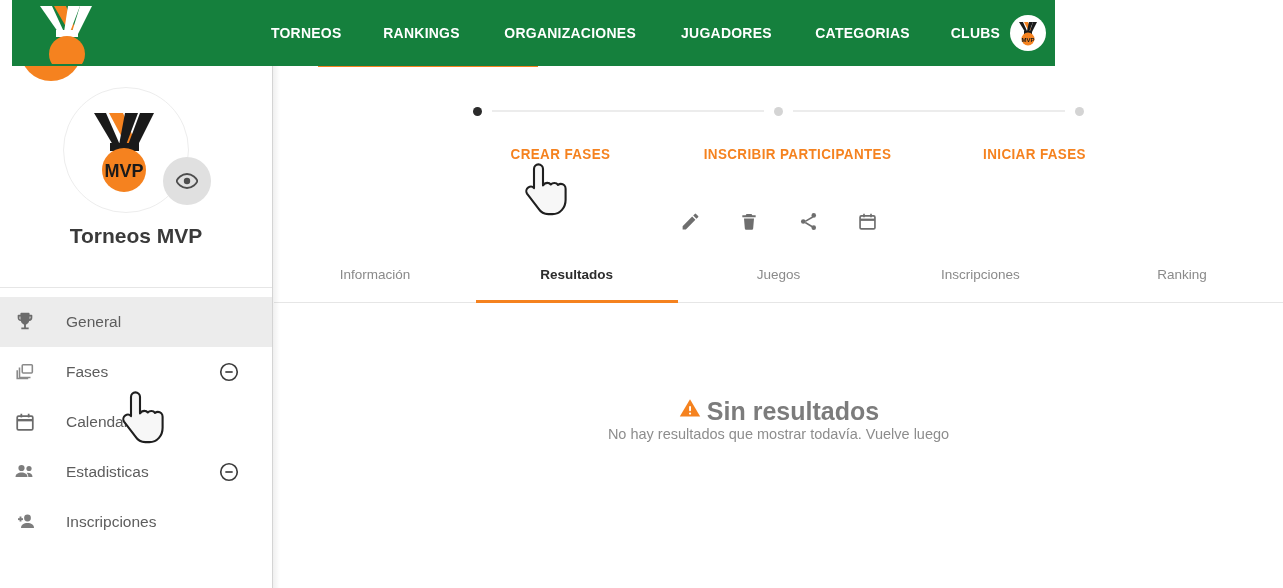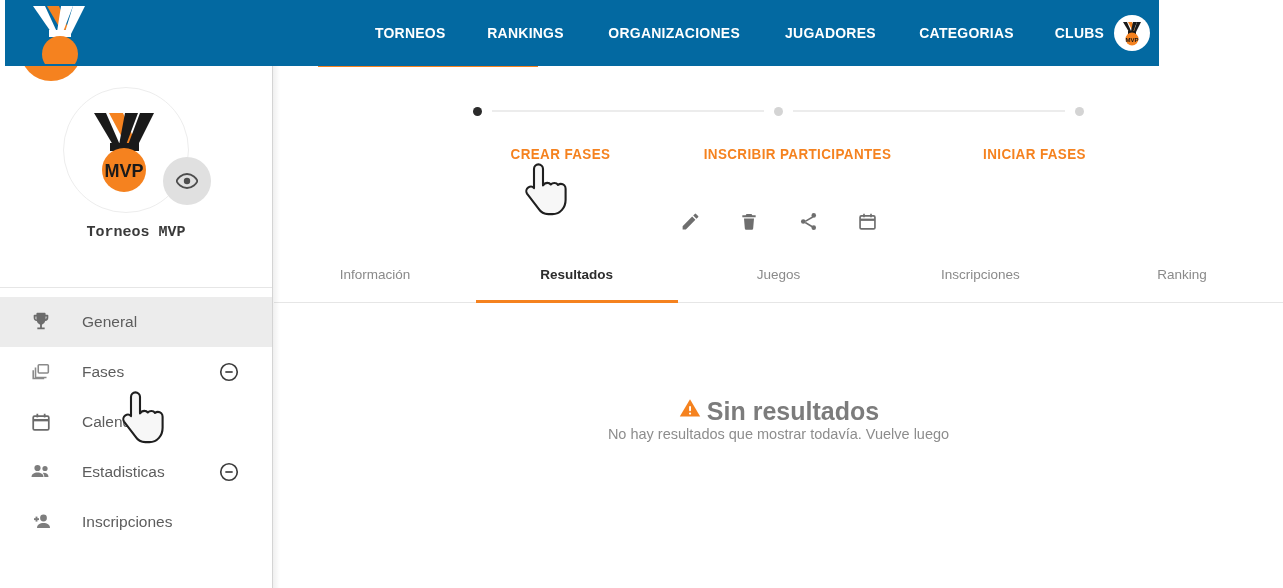--- a/index.html
+++ b/index.html
@@ -5,23 +5,23 @@
   * { box-sizing: border-box; margin: 0; padding: 0; }
   html, body {
     width: 1283px; height: 588px;
     font-family: "Liberation Sans", sans-serif;
     background: #ffffff;
     overflow: hidden;
   }
 
   
   .topbar {
-    position: absolute; top: 0; left: 5px;
-    width: 1154px; height: 66px;
-    background: #0369a1;
+    position: absolute; top: 0; left: 12px;
+    width: 1043px; height: 66px;
+    background: #15803d;
     z-index: 40;
   }
   .brand-logo {
     position: absolute; left: 22px; top: 2px;
     width: 70px; height: 62px;
   }
   .nav-links {
     position: absolute; right: 52px; top: 0;
     height: 66px;
     display: flex; align-items: center; gap: 33px;
@@ -86,28 +86,28 @@
   .eye-btn {
     position: absolute; right: -22px; bottom: 8px;
     width: 48px; height: 48px; border-radius: 50%;
     background: #e0e0e0;
     display: flex; align-items: center; justify-content: center;
     cursor: pointer;
   }
   .profile-name {
     position: absolute; left: 0; top: 158px; width: 100%;
     text-align: center;
-    font-size: 15px; font-weight: bold; color: #3a3a3a; font-family: Liberation Mono, monospace;
+    font-size: 21px; font-weight: bold; color: #3a3a3a;
   }
   .menu { padding-top: 9px; }
   .menu-item {
     position: relative;
     height: 50px;
     display: flex; align-items: center;
-    padding-left: 24px;
+    padding-left: 8px;
     cursor: pointer;
   }
   .menu-item.active { background: #ececec; }
   .menu-icon {
     width: 34px; display: flex; align-items: center; justify-content: center;
     color: #757575; flex: none;
   }
   .menu-label {
     margin-left: 24px;
     font-size: 15.5px; color: #5d5d5d;

